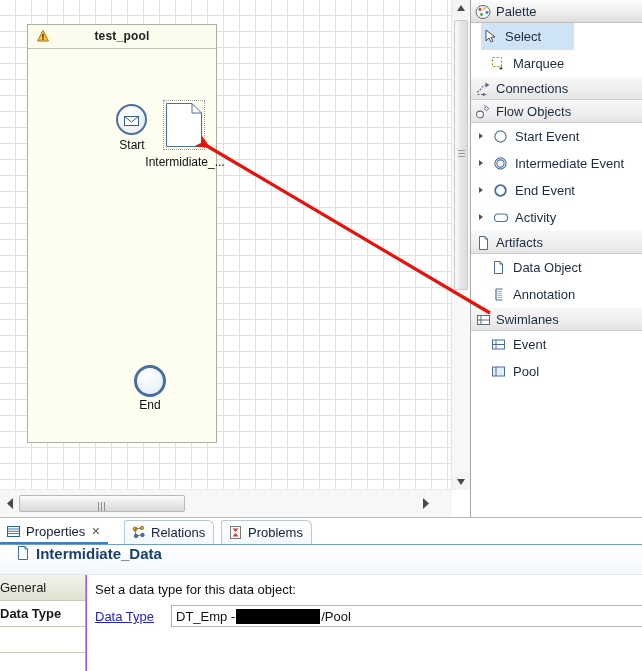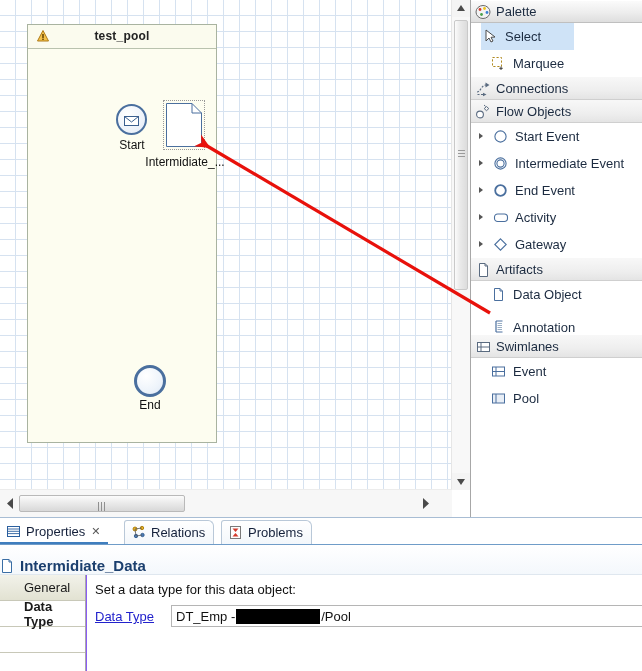--- a/index.html
+++ b/index.html
@@ -251,43 +251,43 @@
   .tab.inactive {
     border: 1px solid #b9c8d8;
     border-bottom: none;
     background: linear-gradient(to bottom, #ffffff, #f3f7fb);
     border-radius: 3px 6px 0 0;
   }
 
   #prop-title {
     position: relative;
     height: 30px;
-    display: flex; align-items: flex-end;
-    padding-left: 0;
+    display: flex; align-items: flex-start;
+    padding-left: 16px;
     background: linear-gradient(to bottom, #ffffff 0%, #f4f8fc 100%);
     border-bottom: 1px solid #dfe7ef;
     box-sizing: border-box;
   }
   #prop-title .pt-icon { width: 14px; height: 16px; margin-right: 6px; }
   #prop-title .pt-text {
     font-size: 15px; font-weight: bold; color: #1b3f6e;
   }
 
   #prop-body { position: relative; height: 97px; }
   #prop-tabs {
     position: absolute; left: 0; top: 0;
     width: 86px; height: 97px;
     background: #ffffff;
     border-right: 1px solid #a9a9a9;
     box-sizing: border-box;
   }
   .ptab {
     height: 26px;
     display: flex; align-items: center;
-    padding-left: 24px;
+    padding-left: 0;
     font-size: 13px;
     color: #1a1a1a;
     border-bottom: 1px solid #c8c8b8;
     box-sizing: border-box;
   }
   .ptab.gradient {
     background: linear-gradient(to bottom, #f2f2ea 0%, #e2e2d2 100%);
   }
   .ptab.active {
     background: #ffffff;
@@ -507,29 +507,20 @@
     <div class="pal-item indent">
       <span class="twisty"></span>
       <span class="pi-icon">
         <svg width="16" height="15" viewBox="0 0 16 15">
           <rect x="1.5" y="4" width="13" height="7.5" rx="3.2" ry="3.2" fill="#ffffff" stroke="#4a6f9e" stroke-width="1.1"></rect>
         </svg>
       </span>
       <span class="pi-label">Activity</span>
     </div>
 
-    <div class="pal-item indent">
-      <span class="twisty"></span>
-      <span class="pi-icon">
-        <svg width="15" height="15" viewBox="0 0 15 15">
-          <path d="M7.5 1.8 L13.2 7.5 L7.5 13.2 L1.8 7.5 Z" fill="#ffffff" stroke="#4a6f9e" stroke-width="1.1"></path>
-        </svg>
-      </span>
-      <span class="pi-label">Gateway</span>
-    </div>
 
     <div class="pal-header sub">
       <span class="ph-icon">
         <svg width="17" height="16" viewBox="0 0 17 16">
           <path d="M4.5 1.5 L10 1.5 L12.5 4 L12.5 14.5 L4.5 14.5 Z" fill="#ffffff" stroke="#5a6b80" stroke-width="1"></path>
           <path d="M10 1.5 L10 4 L12.5 4" fill="none" stroke="#5a6b80" stroke-width="1"></path>
         </svg>
       </span>
       <span class="pal-title">Artifacts</span>
     </div>
@@ -537,21 +528,21 @@
     <div class="pal-item" style="padding-left:20px;">
       <span class="pi-icon">
         <svg width="15" height="15" viewBox="0 0 15 15">
           <path d="M3.5 1.5 L9 1.5 L11.5 4 L11.5 13.5 L3.5 13.5 Z" fill="#ffffff" stroke="#4a6f9e" stroke-width="1"></path>
           <path d="M9 1.5 L9 4 L11.5 4" fill="none" stroke="#4a6f9e" stroke-width="1"></path>
         </svg>
       </span>
       <span class="pi-label">Data Object</span>
     </div>
 
-    <div class="pal-item" style="padding-left:20px;align-items:flex-end;">
+    <div class="pal-item" style="padding-left:20px;">
       <span class="pi-icon">
         <svg width="15" height="15" viewBox="0 0 15 15">
           <path d="M5 2 L5 13" stroke="#4a6f9e" stroke-width="1.2"></path>
           <path d="M5 2 L11.5 2 M5 13 L11.5 13" stroke="#4a6f9e" stroke-width="1"></path>
           <path d="M6.5 4.5 L11 4.5 M6.5 6.5 L11 6.5 M6.5 8.5 L11 8.5 M6.5 10.5 L11 10.5" stroke="#8fa6be" stroke-width="0.9"></path>
         </svg>
       </span>
       <span class="pi-label">Annotation</span>
     </div>
 

